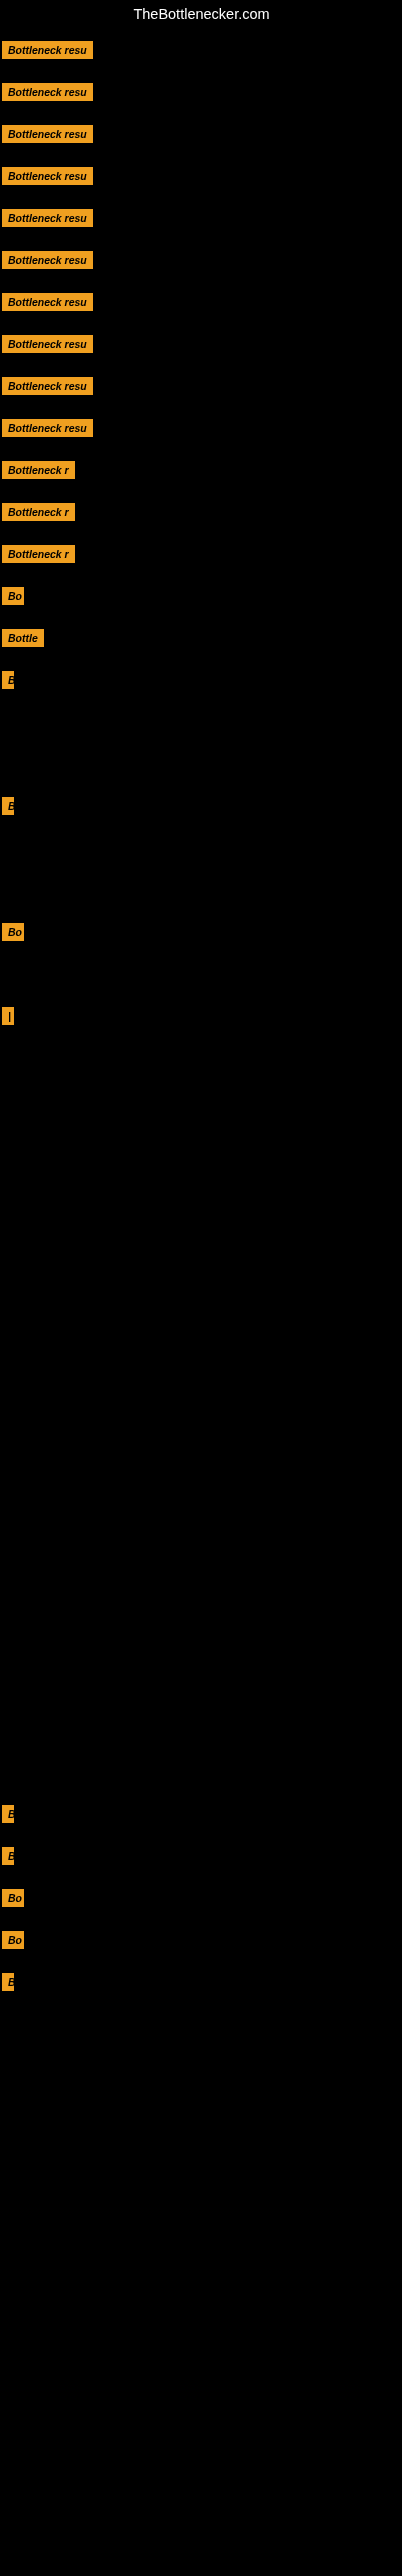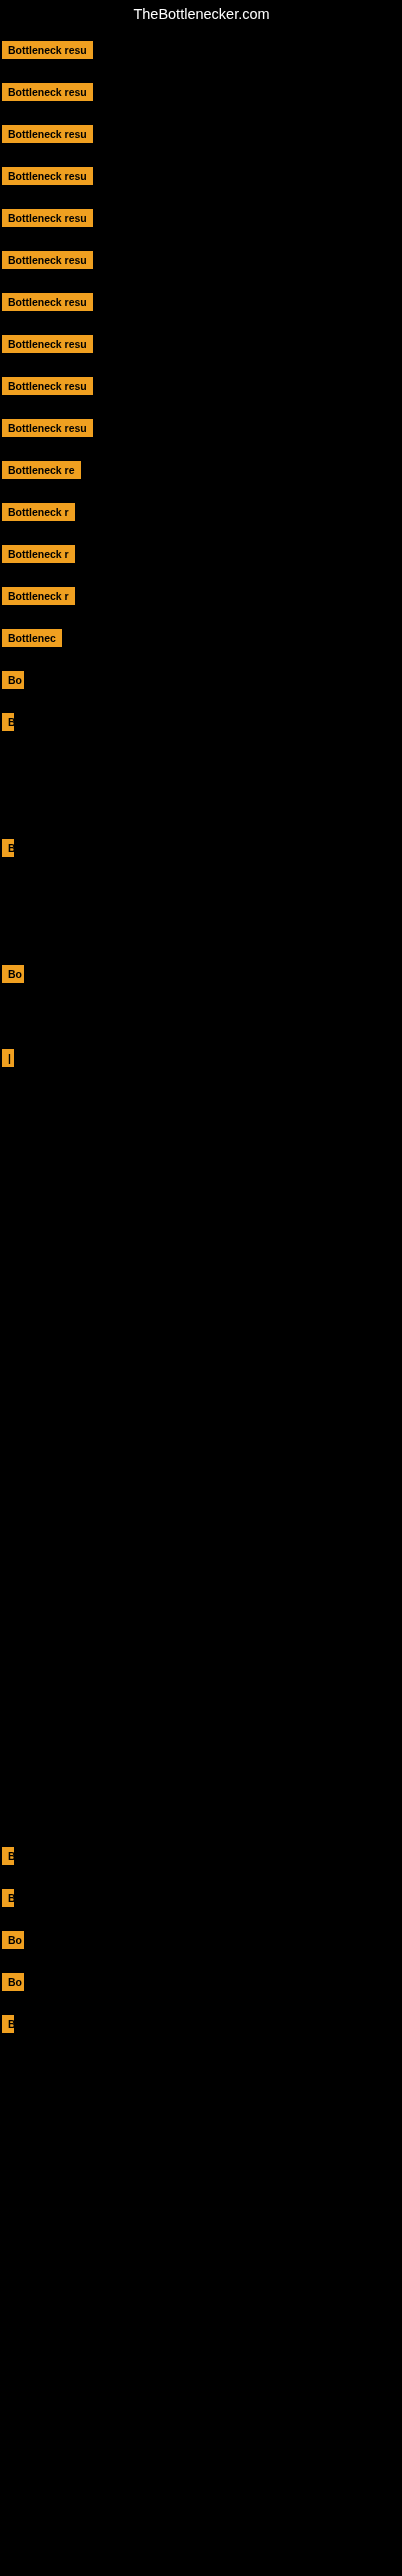--- a/index.html
+++ b/index.html
@@ -31,21 +31,21 @@
       margin-left: 1.6px;
       white-space: nowrap;
       overflow: hidden;
     }
   </style>
 </head>
 <body>
 
 <div class="site-title">TheBottlenecker.com</div>
 
-<div id="rows-container" style="position:relative; width:403px;">
+<div id="rows-container" style="position:relative; width:403px;font-style:italic;">
 <div style="position: relative; height: 42px; display: flex; align-items: center;">
       <div class="bottleneck-btn" style="max-width: 105px;">Bottleneck resu</div>
     </div>
     <div style="position: relative; height: 42px; display: flex; align-items: center;">
       <div class="bottleneck-btn" style="max-width: 103px;">Bottleneck resu</div>
     </div>
     <div style="position: relative; height: 42px; display: flex; align-items: center;">
       <div class="bottleneck-btn" style="max-width: 103px;">Bottleneck resu</div>
     </div>
     <div style="position: relative; height: 42px; display: flex; align-items: center;">
@@ -63,36 +63,33 @@
     <div style="position: relative; height: 42px; display: flex; align-items: center;">
       <div class="bottleneck-btn" style="max-width: 101px;">Bottleneck resu</div>
     </div>
     <div style="position: relative; height: 42px; display: flex; align-items: center;">
       <div class="bottleneck-btn" style="max-width: 100px;">Bottleneck resu</div>
     </div>
     <div style="position: relative; height: 42px; display: flex; align-items: center;">
       <div class="bottleneck-btn" style="max-width: 100px;">Bottleneck resu</div>
     </div>
     <div style="position: relative; height: 42px; display: flex; align-items: center;">
-      <div class="bottleneck-btn" style="max-width: 90px;">Bottleneck re</div>
-    </div>
-    <div style="position: relative; height: 42px; display: flex; align-items: center;">
       <div class="bottleneck-btn" style="max-width: 81px;">Bottleneck r</div>
     </div>
     <div style="position: relative; height: 42px; display: flex; align-items: center;">
       <div class="bottleneck-btn" style="max-width: 81px;">Bottleneck r</div>
     </div>
     <div style="position: relative; height: 42px; display: flex; align-items: center;">
       <div class="bottleneck-btn" style="max-width: 79px;">Bottleneck r</div>
     </div>
     <div style="position: relative; height: 42px; display: flex; align-items: center;">
-      <div class="bottleneck-btn" style="max-width: 64px;">Bottlenec</div>
+      <div class="bottleneck-btn" style="max-width: 22.5px;">Bo</div>
     </div>
     <div style="position: relative; height: 42px; display: flex; align-items: center;">
-      <div class="bottleneck-btn" style="max-width: 22.5px;">Bo</div>
+      <div class="bottleneck-btn" style="max-width: 42px;">Bottle</div>
     </div>
     <div style="position: relative; height: 42px; display: flex; align-items: center;">
       <div class="bottleneck-btn" style="max-width: 11.3px;">B</div>
     </div>
     <div style="position: relative; height: 42px; display: flex; align-items: center;"></div>
     <div style="position: relative; height: 42px; display: flex; align-items: center;"></div>
     <div style="position: relative; height: 42px; display: flex; align-items: center;">
       <div class="bottleneck-btn" style="max-width: 11.3px;">B</div>
     </div>
     <div style="position: relative; height: 42px; display: flex; align-items: center;"></div>

